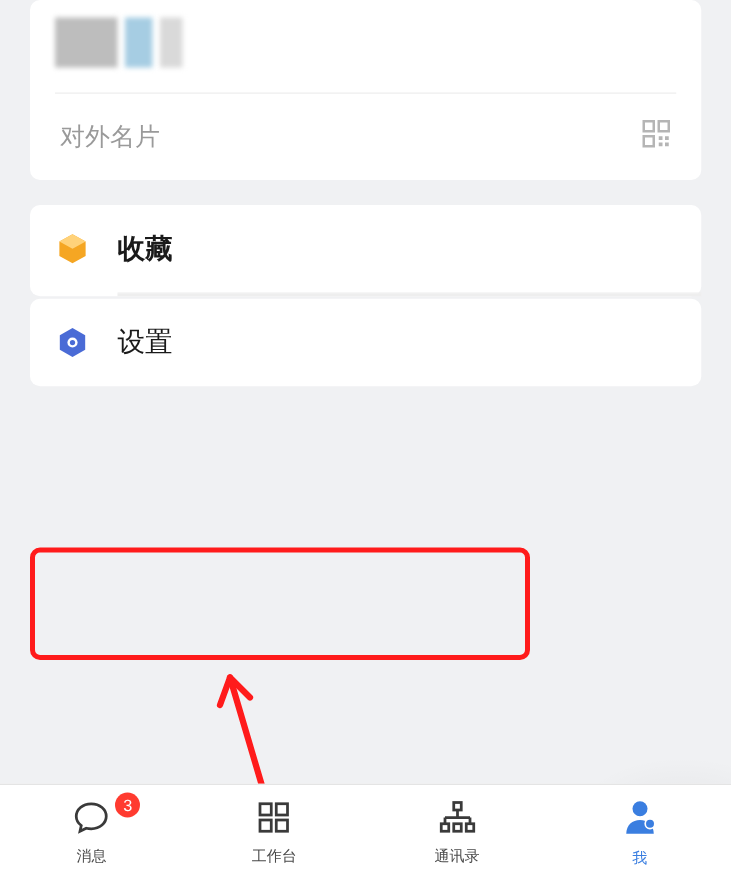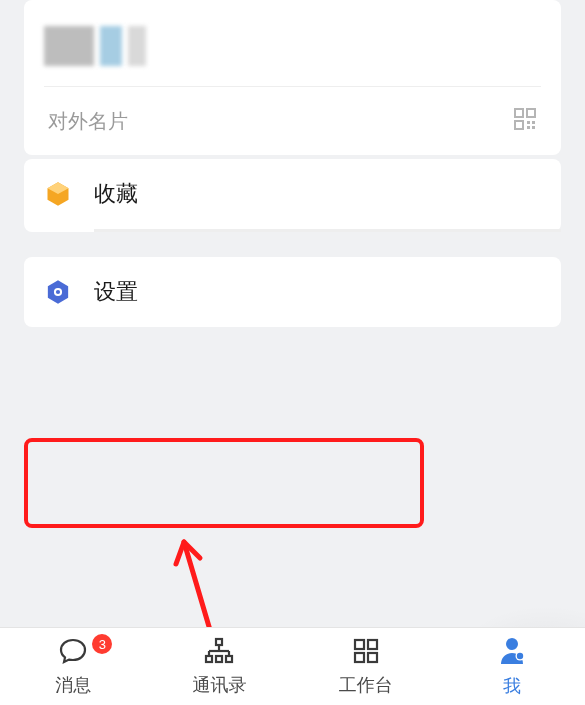--- a/index.html
+++ b/index.html
@@ -10,51 +10,51 @@
       font-family: -apple-system, "PingFang SC", "Microsoft YaHei", sans-serif;
       overflow: hidden;
       position: relative;
     }
     .card {
       background: #ffffff;
       border-radius: 8px;
       margin: 0 24px;
     }
     .profile-card {
-      padding: 20px 20px 0 20px;
+      padding: 8px 20px 0 20px;
     }
     .profile-avatar-area {
       display: flex;
       align-items: center;
       gap: 6px;
       padding: 6px 0 20px 0;
     }
     .avatar-block { width: 50px; height: 40px; background: #bdbdbd; filter: blur(2px); }
     .avatar-block2 { width: 22px; height: 40px; background: #a6cde3; filter: blur(2px); }
     .avatar-block3 { width: 18px; height: 40px; background: #d9d9d9; filter: blur(2px); }
     .profile-divider { height: 1px; background: #eeeeee; }
     .external-card-row {
       display: flex;
       justify-content: space-between;
       align-items: center;
       padding: 20px 4px;
     }
     .external-card-label { color: #9a9a9a; font-size: 20px; }
     .qr-icon { color: #b5b5b5; }
-    .menu-card { margin-top: 4px; padding-left: 20px; }
+    .menu-card { margin-top: 20px; padding-left: 20px; font-weight: bold; }
     .menu-row {
       display: flex;
       align-items: center;
       height: 70px;
       gap: 22px;
     }
     .menu-icon-box { width: 28px; height: 28px; flex-shrink: 0; display: flex; align-items: center; justify-content: center; }
     .menu-label { font-size: 22px; color: #1a1a1a; }
     .menu-divider { height: 1px; background: #eeeeee; margin-left: 50px; }
-    .settings-card { margin-top: 25px; padding-left: 20px; }
+    .settings-card { margin-top: 2px; padding-left: 20px; }
     .highlight-box {
       position: absolute;
       border: 4px solid #ff1b1b;
       border-radius: 8px;
       left: 24px;
       width: 400px;
       top: 438px;
       height: 90px;
       pointer-events: none;
     }
@@ -76,21 +76,21 @@
     }
     .tab {
       flex: 1;
       display: flex;
       flex-direction: column;
       align-items: center;
       justify-content: center;
       gap: 4px;
       position: relative;
     }
-    .tab-label { font-size: 18px; color: #4a4a4a; }
+    .tab-label { font-size: 12px; color: #4a4a4a; }
     .tab.active .tab-label { color: #3a7ee0; }
     .badge {
       position: absolute;
       top: 6px;
       right: 34px;
       background: #ff3b30;
       color: #fff;
       min-width: 20px;
       height: 20px;
       border-radius: 10px;
@@ -178,44 +178,44 @@
     <span>
       <svg width="30" height="28" viewBox="0 0 30 28">
           <path d="M15 3 C8 3 3 7.5 3 13 c0 3 1.6 5.6 4 7.4 L6 25 l5-2.4 c1.3 .3 2.6 .4 4 .4 7 0 12-4.5 12-10 S22 3 15 3z" fill="none" stroke="#3a3a3a" stroke-width="2.2"></path>
         </svg>
     </span>
     <span class="badge">3</span>
     <span class="tab-label">消息</span>
   </div>
   <div class="tab">
     <span>
+      <svg width="28" height="28" viewBox="0 0 28 28">
+          <rect x="3" y="3" width="9" height="9" stroke="#3a3a3a" stroke-width="2.2" fill="none"></rect>
+          <rect x="16" y="3" width="9" height="9" stroke="#3a3a3a" stroke-width="2.2" fill="none"></rect>
+          <rect x="3" y="16" width="9" height="9" stroke="#3a3a3a" stroke-width="2.2" fill="none"></rect>
+          <rect x="16" y="16" width="9" height="9" stroke="#3a3a3a" stroke-width="2.2" fill="none"></rect>
+        </svg>
+    </span>
+    <span class="tab-label">工作台</span>
+  </div>
+  <div class="tab">
+    <span>
       <svg width="30" height="28" viewBox="0 0 30 28">
           <rect x="12" y="2" width="6" height="6" stroke="#3a3a3a" stroke-width="2.2" fill="none"></rect>
           <line x1="15" y1="8" x2="15" y2="14" stroke="#3a3a3a" stroke-width="2.2"></line>
           <line x1="5" y1="14" x2="25" y2="14" stroke="#3a3a3a" stroke-width="2.2"></line>
           <line x1="5" y1="14" x2="5" y2="19" stroke="#3a3a3a" stroke-width="2.2"></line>
           <line x1="25" y1="14" x2="25" y2="19" stroke="#3a3a3a" stroke-width="2.2"></line>
           <rect x="2" y="19" width="6" height="6" stroke="#3a3a3a" stroke-width="2.2" fill="none"></rect>
           <rect x="12" y="19" width="6" height="6" stroke="#3a3a3a" stroke-width="2.2" fill="none"></rect>
           <rect x="22" y="19" width="6" height="6" stroke="#3a3a3a" stroke-width="2.2" fill="none"></rect>
         </svg>
     </span>
     <span class="tab-label">通讯录</span>
   </div>
-  <div class="tab">
-    <span>
-      <svg width="28" height="28" viewBox="0 0 28 28">
-          <rect x="3" y="3" width="9" height="9" stroke="#3a3a3a" stroke-width="2.2" fill="none"></rect>
-          <rect x="16" y="3" width="9" height="9" stroke="#3a3a3a" stroke-width="2.2" fill="none"></rect>
-          <rect x="3" y="16" width="9" height="9" stroke="#3a3a3a" stroke-width="2.2" fill="none"></rect>
-          <rect x="16" y="16" width="9" height="9" stroke="#3a3a3a" stroke-width="2.2" fill="none"></rect>
-        </svg>
-    </span>
-    <span class="tab-label">工作台</span>
-  </div>
   <div class="tab active">
     <span>
       <svg width="26" height="30" viewBox="0 0 26 30">
           <circle cx="13" cy="8" r="6" fill="#3a7ee0"></circle>
           <path d="M2 28 c0-7 5-11 11-11 s11 4 11 11z" fill="#3a7ee0"></path>
           <circle cx="21" cy="20" r="4.5" fill="#fff"></circle>
           <circle cx="21" cy="20" r="3.2" fill="#3a7ee0"></circle>
         </svg>
     </span>
     <span class="tab-label">我</span>

